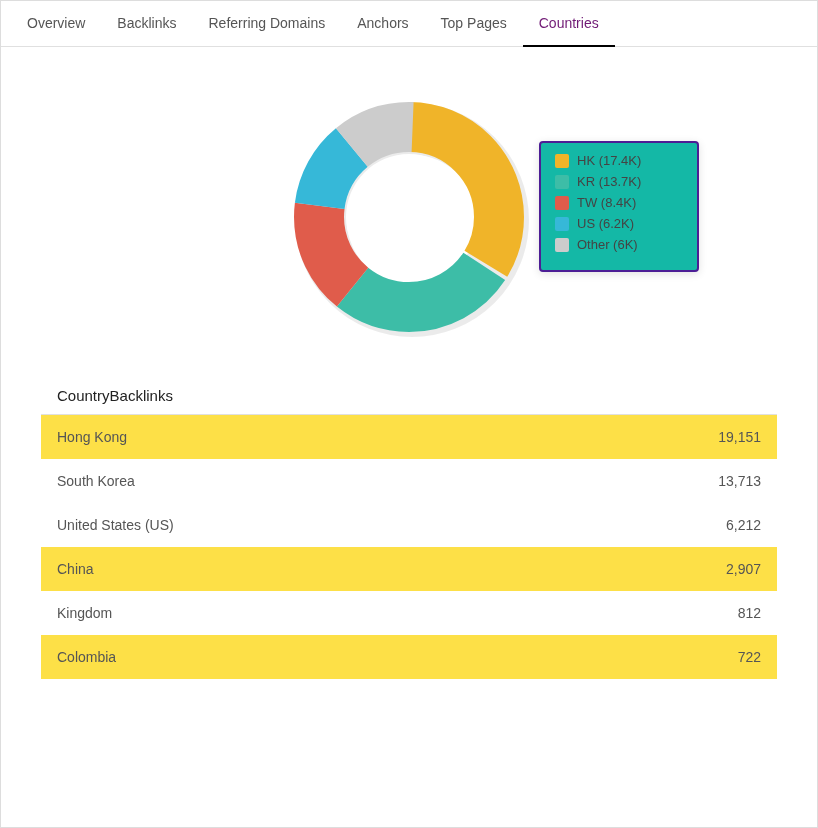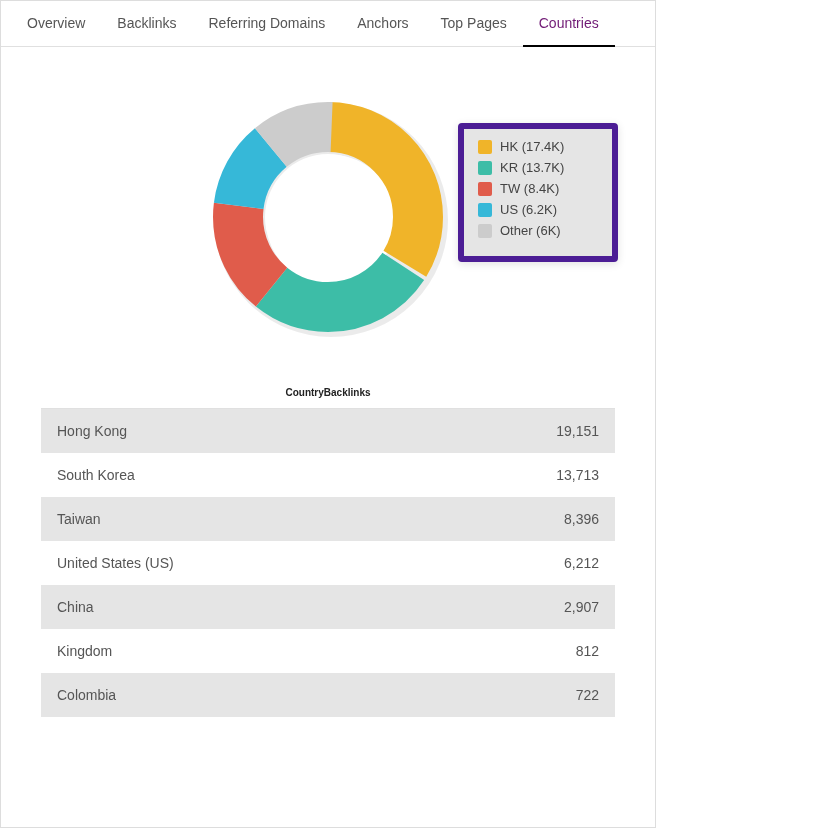--- a/index.html
+++ b/index.html
@@ -5,21 +5,21 @@
     * { box-sizing: border-box; margin: 0; padding: 0; }
     body {
       font-family: -apple-system, BlinkMacSystemFont, 'Segoe UI', Arial, sans-serif;
       background: #fff;
       color: #333;
       width: 818px;
       min-height: 828px;
     }
     .container {
       border: 1px solid #ddd;
-      width: 656px;
+      width: 818px;
       min-height: 828px;
       background: #fff;
     }
     
     .nav {
       display: flex;
       border-bottom: 1px solid #e0e0e0;
       padding: 0 10px;
     }
     .nav-item {
@@ -52,24 +52,24 @@
       height: 260px;
     }
     .donut-wrapper svg {
       width: 260px;
       height: 260px;
     }
 
     
     .legend-box {
       position: absolute;
-      top: 36px;
+      top: 54px;
       right: -160px;
-      background: #e5e5e5;
-      border: 6px solid #4c1d95;
+      background: #14b8a6;
+      border: 2px solid #4c1d95;
       border-radius: 4px;
       padding: 10px 14px;
       box-shadow: 0 2px 8px rgba(0,0,0,0.12);
       font-size: 13px;
       color: #444;
       min-width: 160px;
     }
     .legend-item {
       display: flex;
       align-items: center;
@@ -83,36 +83,36 @@
       margin-right: 8px;
       flex-shrink: 0;
     }
 
     
     .table-section {
       padding: 0 40px 30px;
     }
     .table-header {
       display: flex;
-      justify-content: center;
+      justify-content: flex-start;
       padding: 10px 16px;
-      font-size: 10px;
-      font-weight: 700;
+      font-size: 15px;
+      font-weight: 400;
       color: #222;
       border-bottom: 1px solid #e0e0e0;
     }
     .table-row {
       display: flex;
       justify-content: space-between;
       padding: 14px 16px;
       font-size: 14px;
       color: #555;
     }
     .table-row.stripe {
-      background: #e5e5e5;
+      background: #fde047;
     }
     .table-row .country-name { color: #555; }
     .table-row .backlinks-val { color: #555; }
   </style>
 </head>
 <body>
 
 <div class="container">
 
   <nav class="nav">
@@ -176,24 +176,20 @@
     </div>
     <div id="table-rows">
         <div class="table-row stripe">
           <span class="country-name">Hong Kong</span>
           <span class="backlinks-val">19,151</span>
         </div>
         <div class="table-row">
           <span class="country-name">South Korea</span>
           <span class="backlinks-val">13,713</span>
         </div>
-        <div class="table-row stripe">
-          <span class="country-name">Taiwan</span>
-          <span class="backlinks-val">8,396</span>
-        </div>
         <div class="table-row">
           <span class="country-name">United States (US)</span>
           <span class="backlinks-val">6,212</span>
         </div>
         <div class="table-row stripe">
           <span class="country-name">China</span>
           <span class="backlinks-val">2,907</span>
         </div>
         <div class="table-row">
           <span class="country-name">Kingdom</span>

